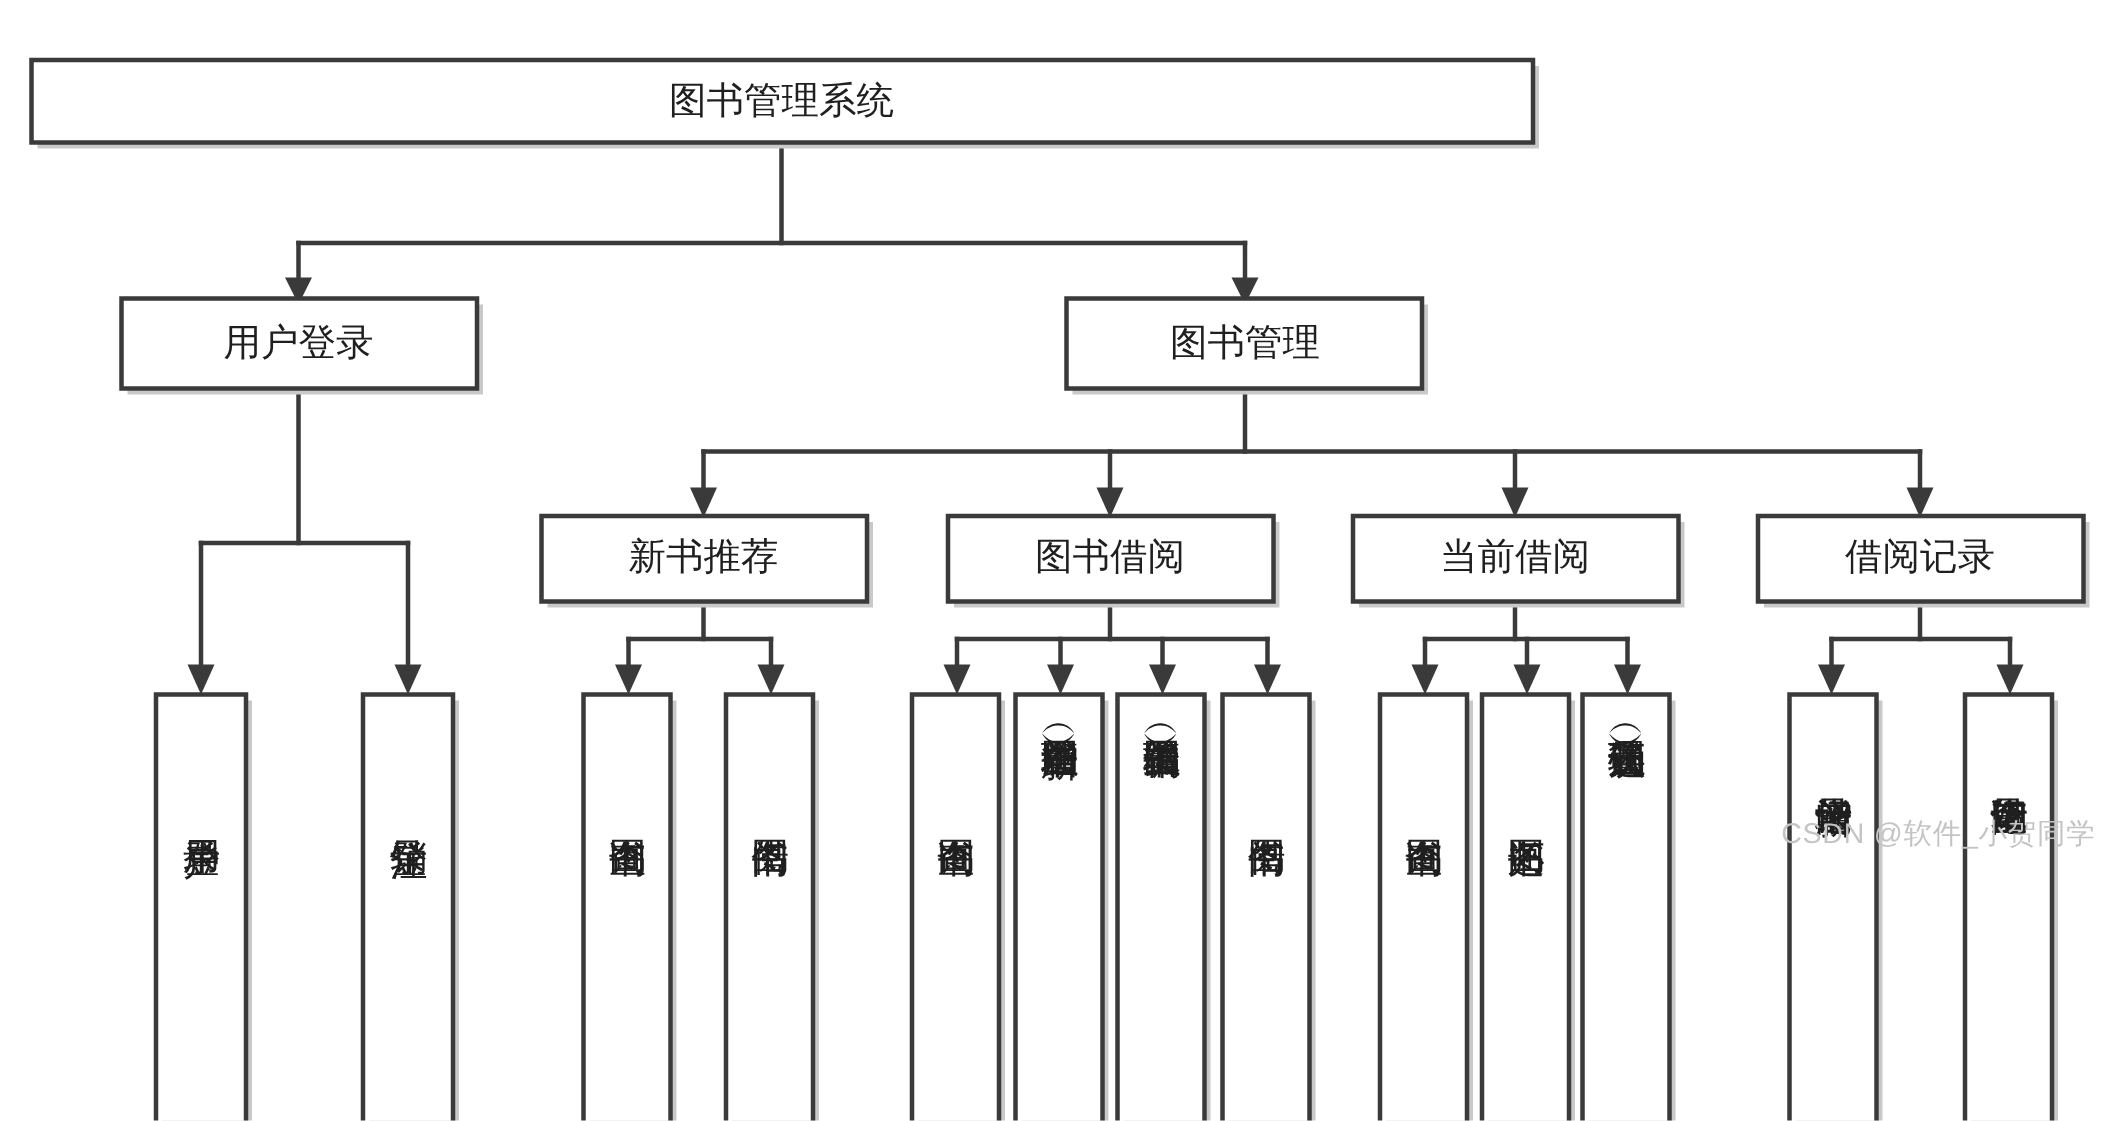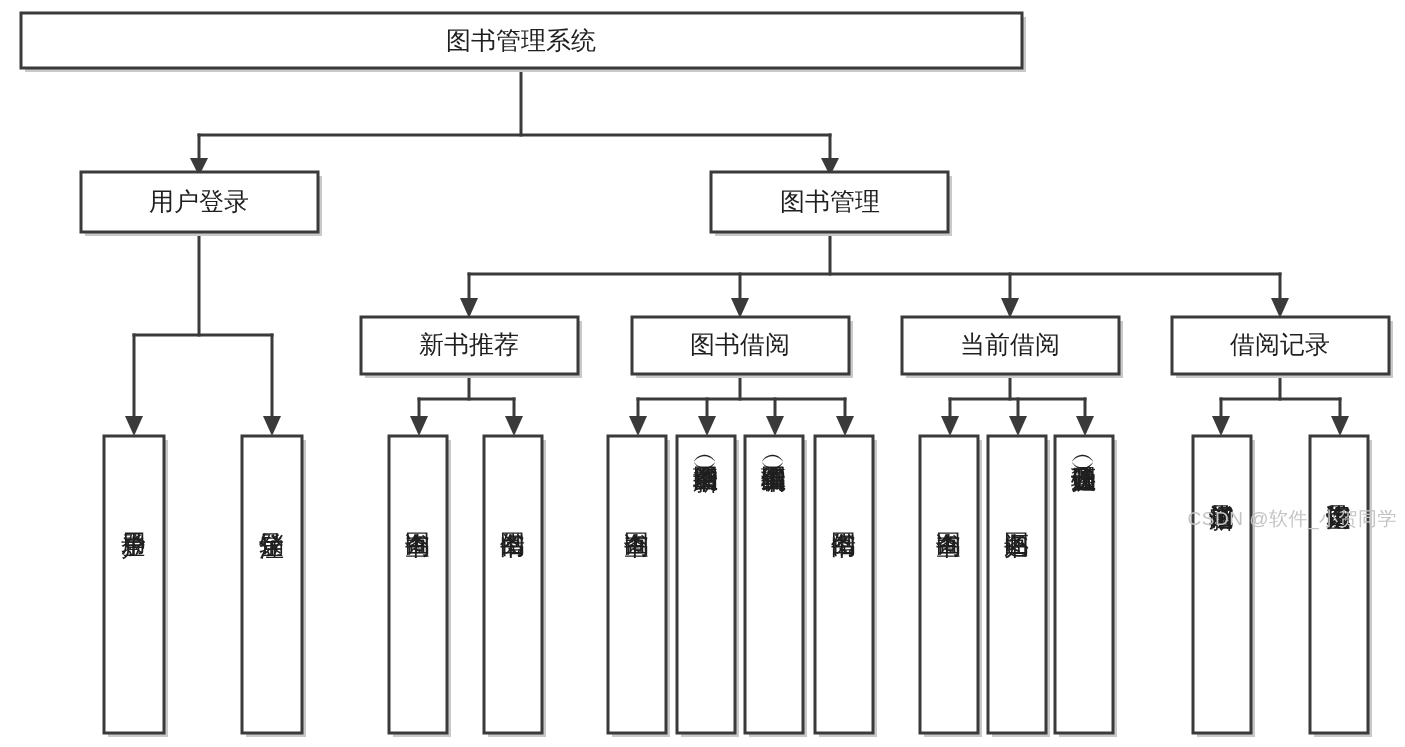--- a/index.html
+++ b/index.html
@@ -1,38 +1,38 @@
 <!DOCTYPE html>
 <html><head>
 <meta charset="utf-8">
 <style>
   html,body{margin:0;padding:0;background:#ffffff;}
   body{
     width:1405px;height:747px;overflow:hidden;
     font-family:"Liberation Sans","DejaVu Sans",sans-serif;
     color:#1a1a1a;
   }
-  #stage{position:relative;width:1405px;height:548px;background:#fff;}
+  #stage{position:relative;width:1405px;height:548px;background:#fff;margin-top:27px;}
   svg.diagram{position:absolute;left:0;top:0;width:1405px;height:747px;}
   .node-rect{fill:#ffffff;stroke:#3a3a3a;stroke-width:3;}
   .node-shadow{fill:#c9c9c9;stroke:none;}
   .edge{stroke:#3a3a3a;stroke-width:3;fill:none;stroke-linecap:square;}
   .arrowhead{fill:#3a3a3a;stroke:none;}
   .label-h{
     font-family:"Liberation Sans","DejaVu Sans",sans-serif;
     font-size:25px;fill:#1f1f1f;text-anchor:middle;dominant-baseline:middle;
   }
   .label-v{
     font-family:"Liberation Sans","DejaVu Sans",sans-serif;
     font-size:25px;fill:#1f1f1f;text-anchor:middle;
     writing-mode:vertical-rl;
     glyph-orientation-vertical:0;
   }
   .watermark{
-    position:absolute;right:8px;bottom:16px;
+    position:absolute;right:8px;bottom:6px;
     font-family:"Liberation Sans","DejaVu Sans",sans-serif;
     font-size:19px;color:#c4c4c4;white-space:nowrap;letter-spacing:.5px;
   }
 </style>
 </head>
 <body>
 
 <div id="stage">
 
   <svg class="diagram" viewBox="0 0 1405 747">

